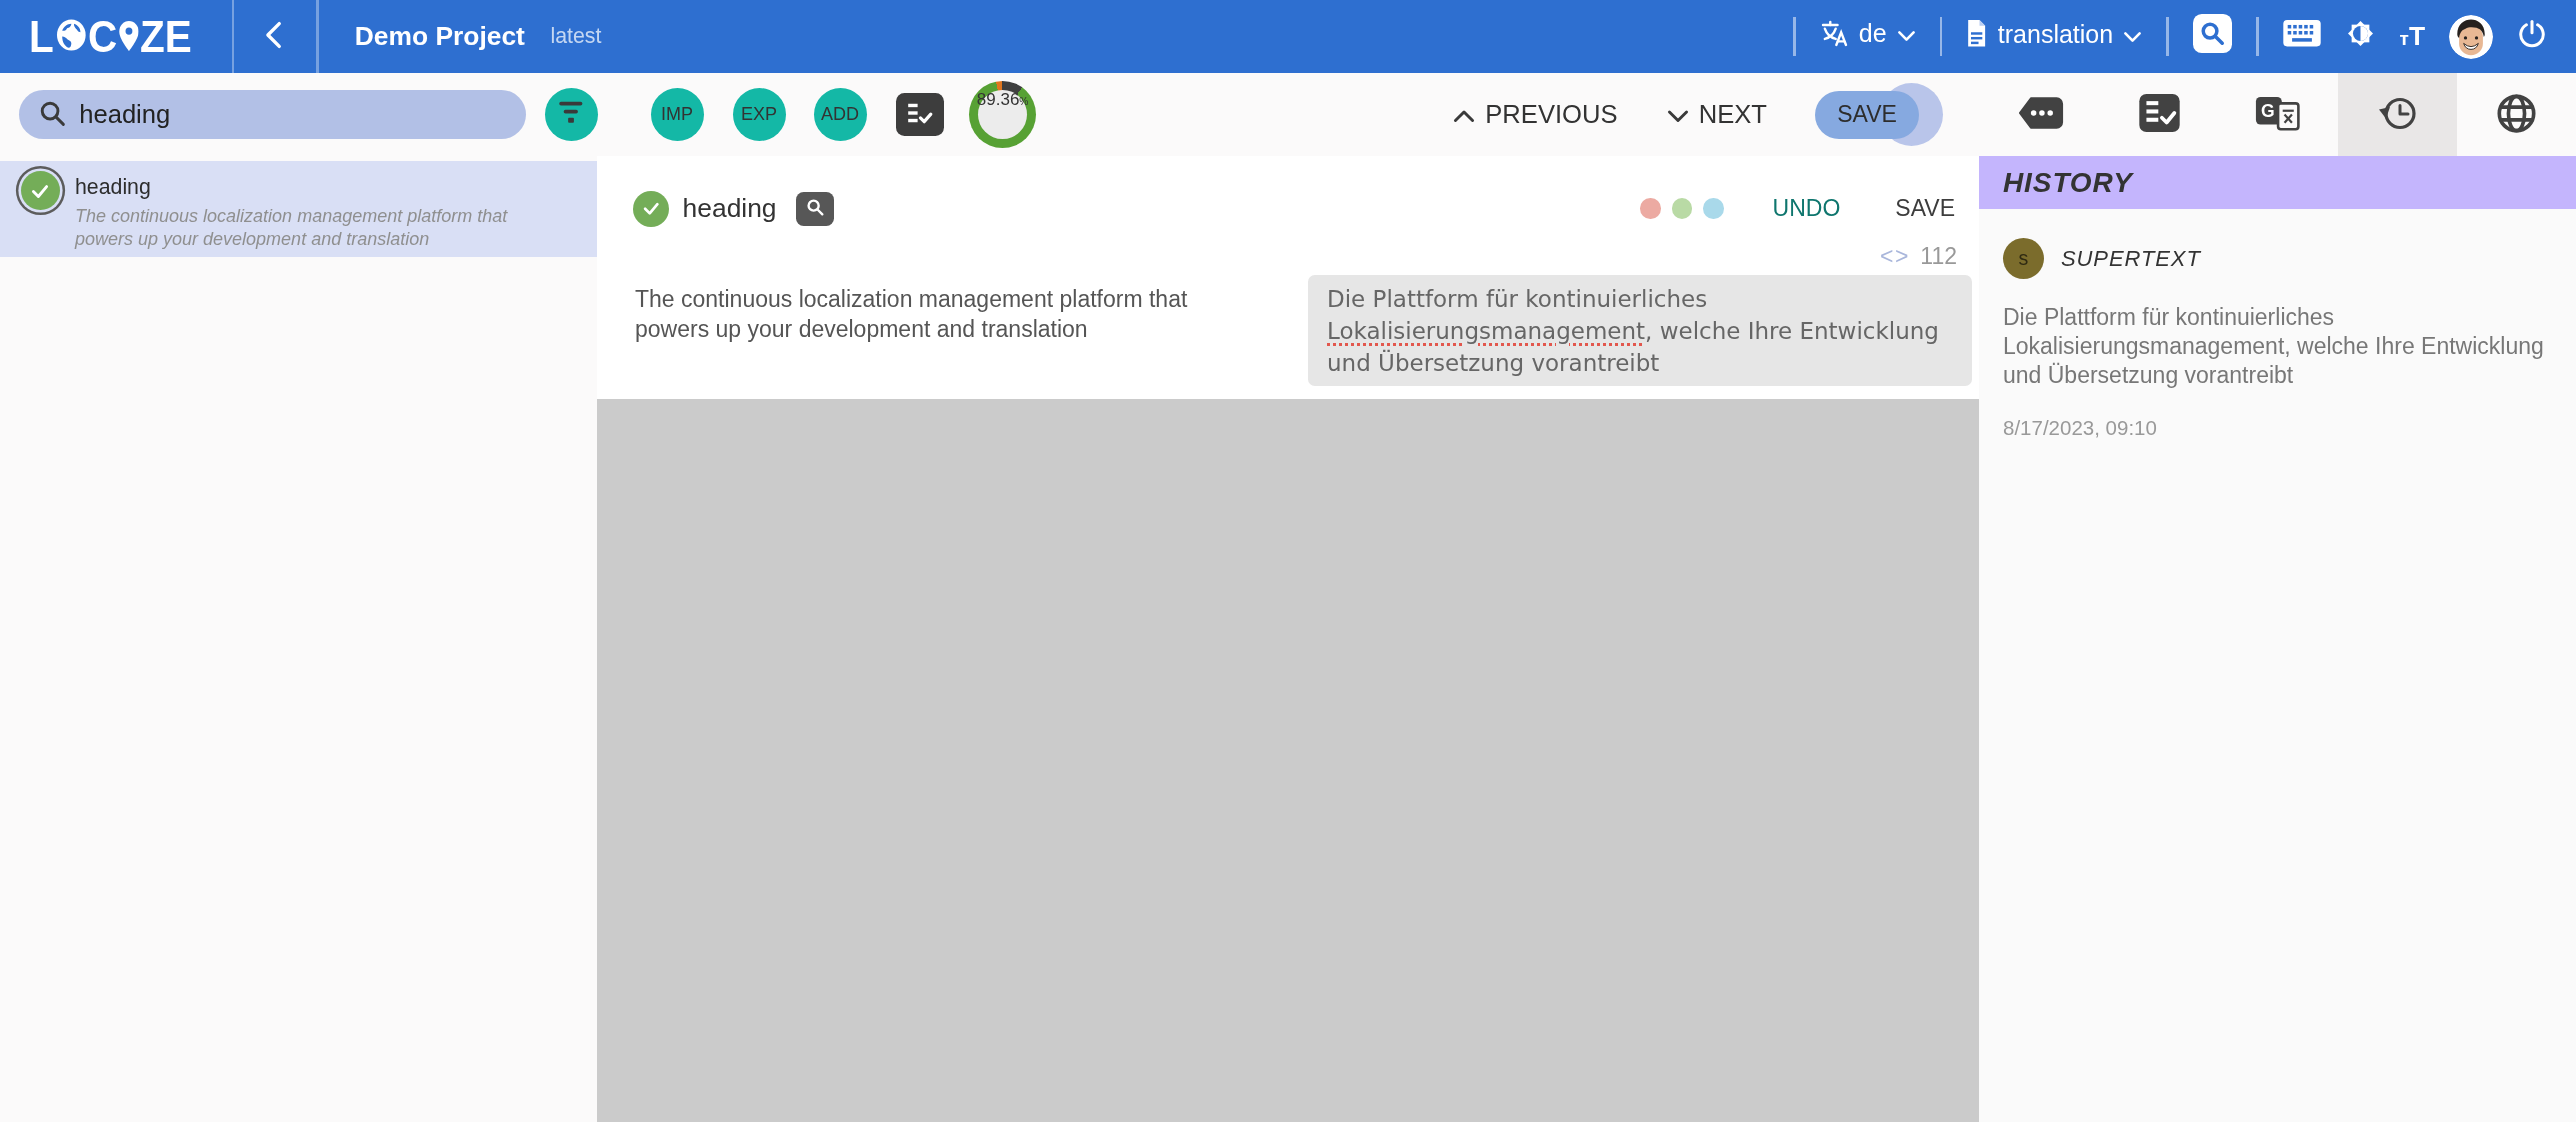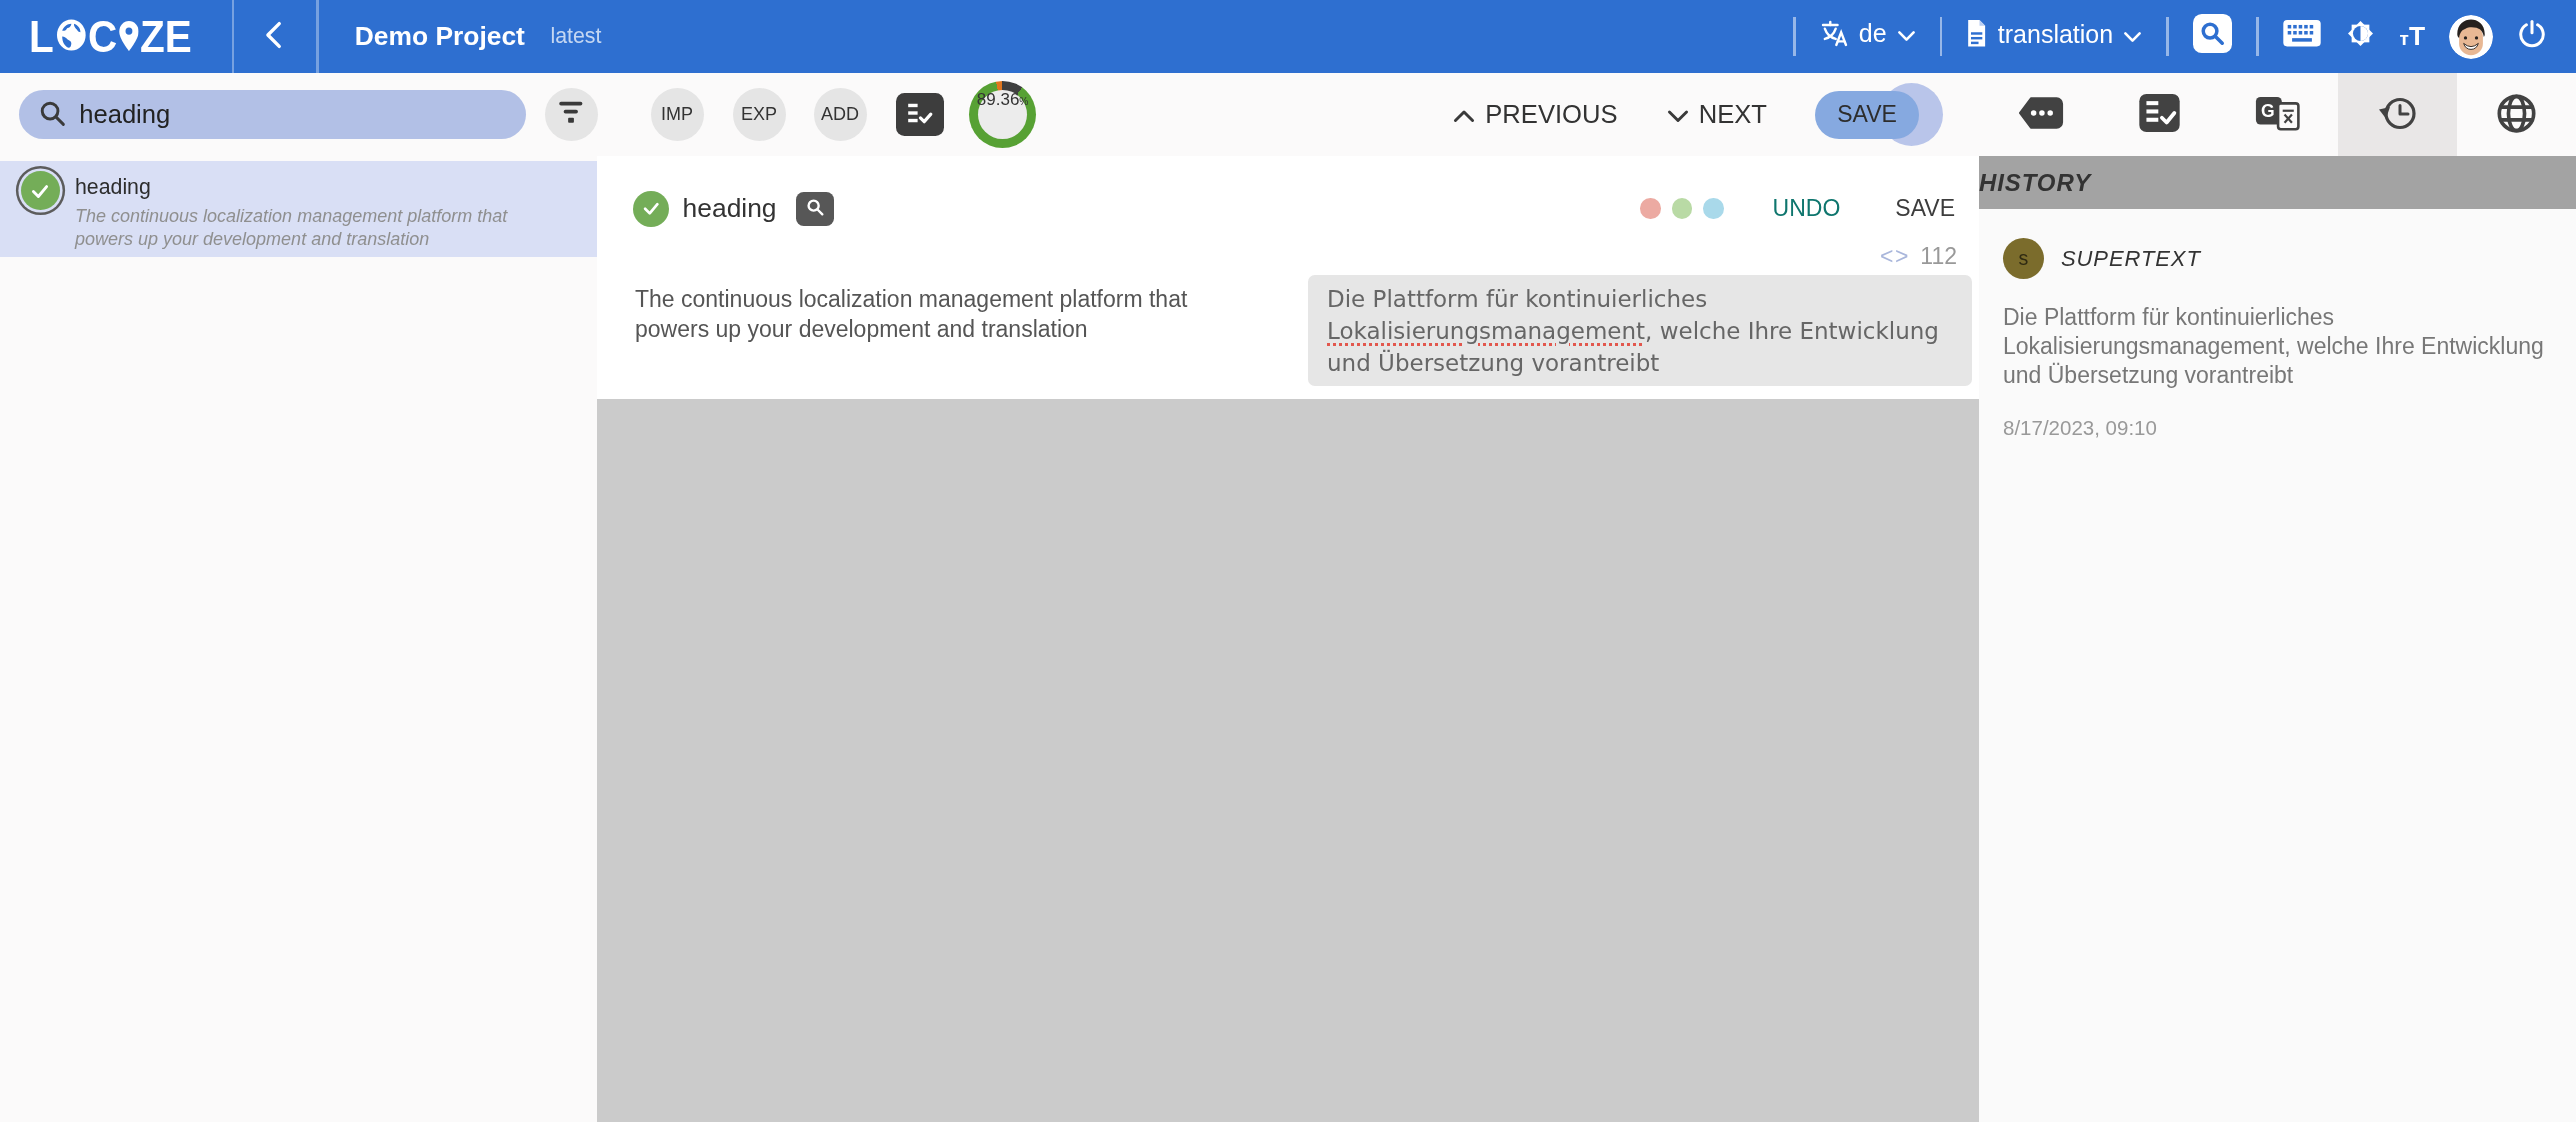--- a/index.html
+++ b/index.html
@@ -25,21 +25,21 @@
   .tsize .t-small{font-size:19px;}
   .tsize .t-big{font-size:26.4px;}
   .avatar{width:44px;height:44px;border-radius:50%;overflow:hidden;flex:none;cursor:pointer;}
   
   .toolbar{position:absolute;top:73px;left:0;width:2576px;height:83px;background:#fbfafa;
     display:flex;align-items:center;}
   .search-pill{margin-left:19px;width:479px;height:49px;border-radius:25px;background:#b2c0e6;
     display:flex;align-items:center;padding:0 8.5px 0 19px;gap:10.2px;flex:none;}
   .search-input{background:transparent;border:none;outline:none;font-size:25.6px;color:#222;
     width:100%;font-family:inherit;}
-  .icon-circle{width:53px;height:53px;border-radius:50%;background:#e5e5e5;display:flex;
+  .icon-circle{width:53px;height:53px;border-radius:50%;background:#14b8a6;display:flex;
     align-items:center;justify-content:center;font-size:18px;color:#333;flex:none;cursor:pointer;}
   .filter-btn{margin-left:19px;}
   .imp-btn{margin-left:53px;} .exp-btn{margin-left:29px;} .add-btn{margin-left:28px;}
   .dark-btn{margin-left:29px;width:48px;height:43px;border-radius:8.5px;background:#3d3d3d;
     display:flex;align-items:center;justify-content:center;flex:none;cursor:pointer;}
   .progress{margin-left:25.6px;width:67px;height:67px;border-radius:50%;flex:none;cursor:pointer;
     background:conic-gradient(#3f3f3f 0deg 36deg,#57a134 36deg 349deg,#e0761f 349deg 360deg);
     display:flex;align-items:center;justify-content:center;}
   .progress-inner{width:49px;height:49px;border-radius:50%;background:#ececec;
     display:flex;align-items:baseline;justify-content:center;color:#333;}
@@ -85,22 +85,22 @@
   .char-count{color:#999;}
   .source-text{position:absolute;left:38px;top:128px;width:597px;font-size:23px;color:#555;line-height:30px;}
   .target-box{position:absolute;left:711px;top:119px;width:664px;min-height:108px;background:#e6e6e6;
     border-radius:6.8px;padding:7.7px 19px;box-sizing:border-box;cursor:text;
     font-family:"DejaVu Sans",sans-serif;font-size:23px;color:#666;line-height:32px;}
   .misspell{text-decoration:underline;text-decoration-style:dotted;text-decoration-color:#e2574d;
     text-decoration-thickness:3.4px;text-underline-offset:4.3px;text-align:right;}
   .placeholder-area{position:absolute;left:0;top:243px;width:1382px;height:723px;background:#cbcbcb;}
   
   .history-panel{position:absolute;left:1979px;top:156px;width:597px;height:966px;background:#fafafa;}
-  .panel-header{height:53px;background:#a3a3a3;display:flex;align-items:center;
-    font-size:24px;font-style:italic;color:#333;letter-spacing:0.9px;font-weight:bold;}
+  .panel-header{height:53px;background:#c4b5fd;display:flex;align-items:center;padding-left:24px;
+    font-size:28px;font-style:italic;color:#333;letter-spacing:0.9px;font-weight:bold;}
   .history-entry{padding:29px 24px 0 24px;}
   .entry-head{display:flex;align-items:center;gap:17px;}
   .h-avatar{width:41px;height:41px;border-radius:50%;background:#7b6c2c;color:#2f2a12;
     display:flex;align-items:center;justify-content:center;font-size:19.6px;flex:none;}
   .h-author{font-size:22px;font-style:italic;color:#333;letter-spacing:0.9px;}
   .h-text{margin-top:24px;font-size:23px;color:#777;line-height:29px;}
   .h-time{margin-top:25.6px;font-size:20.5px;color:#999;}
 </style>
 </head>
 <body>

